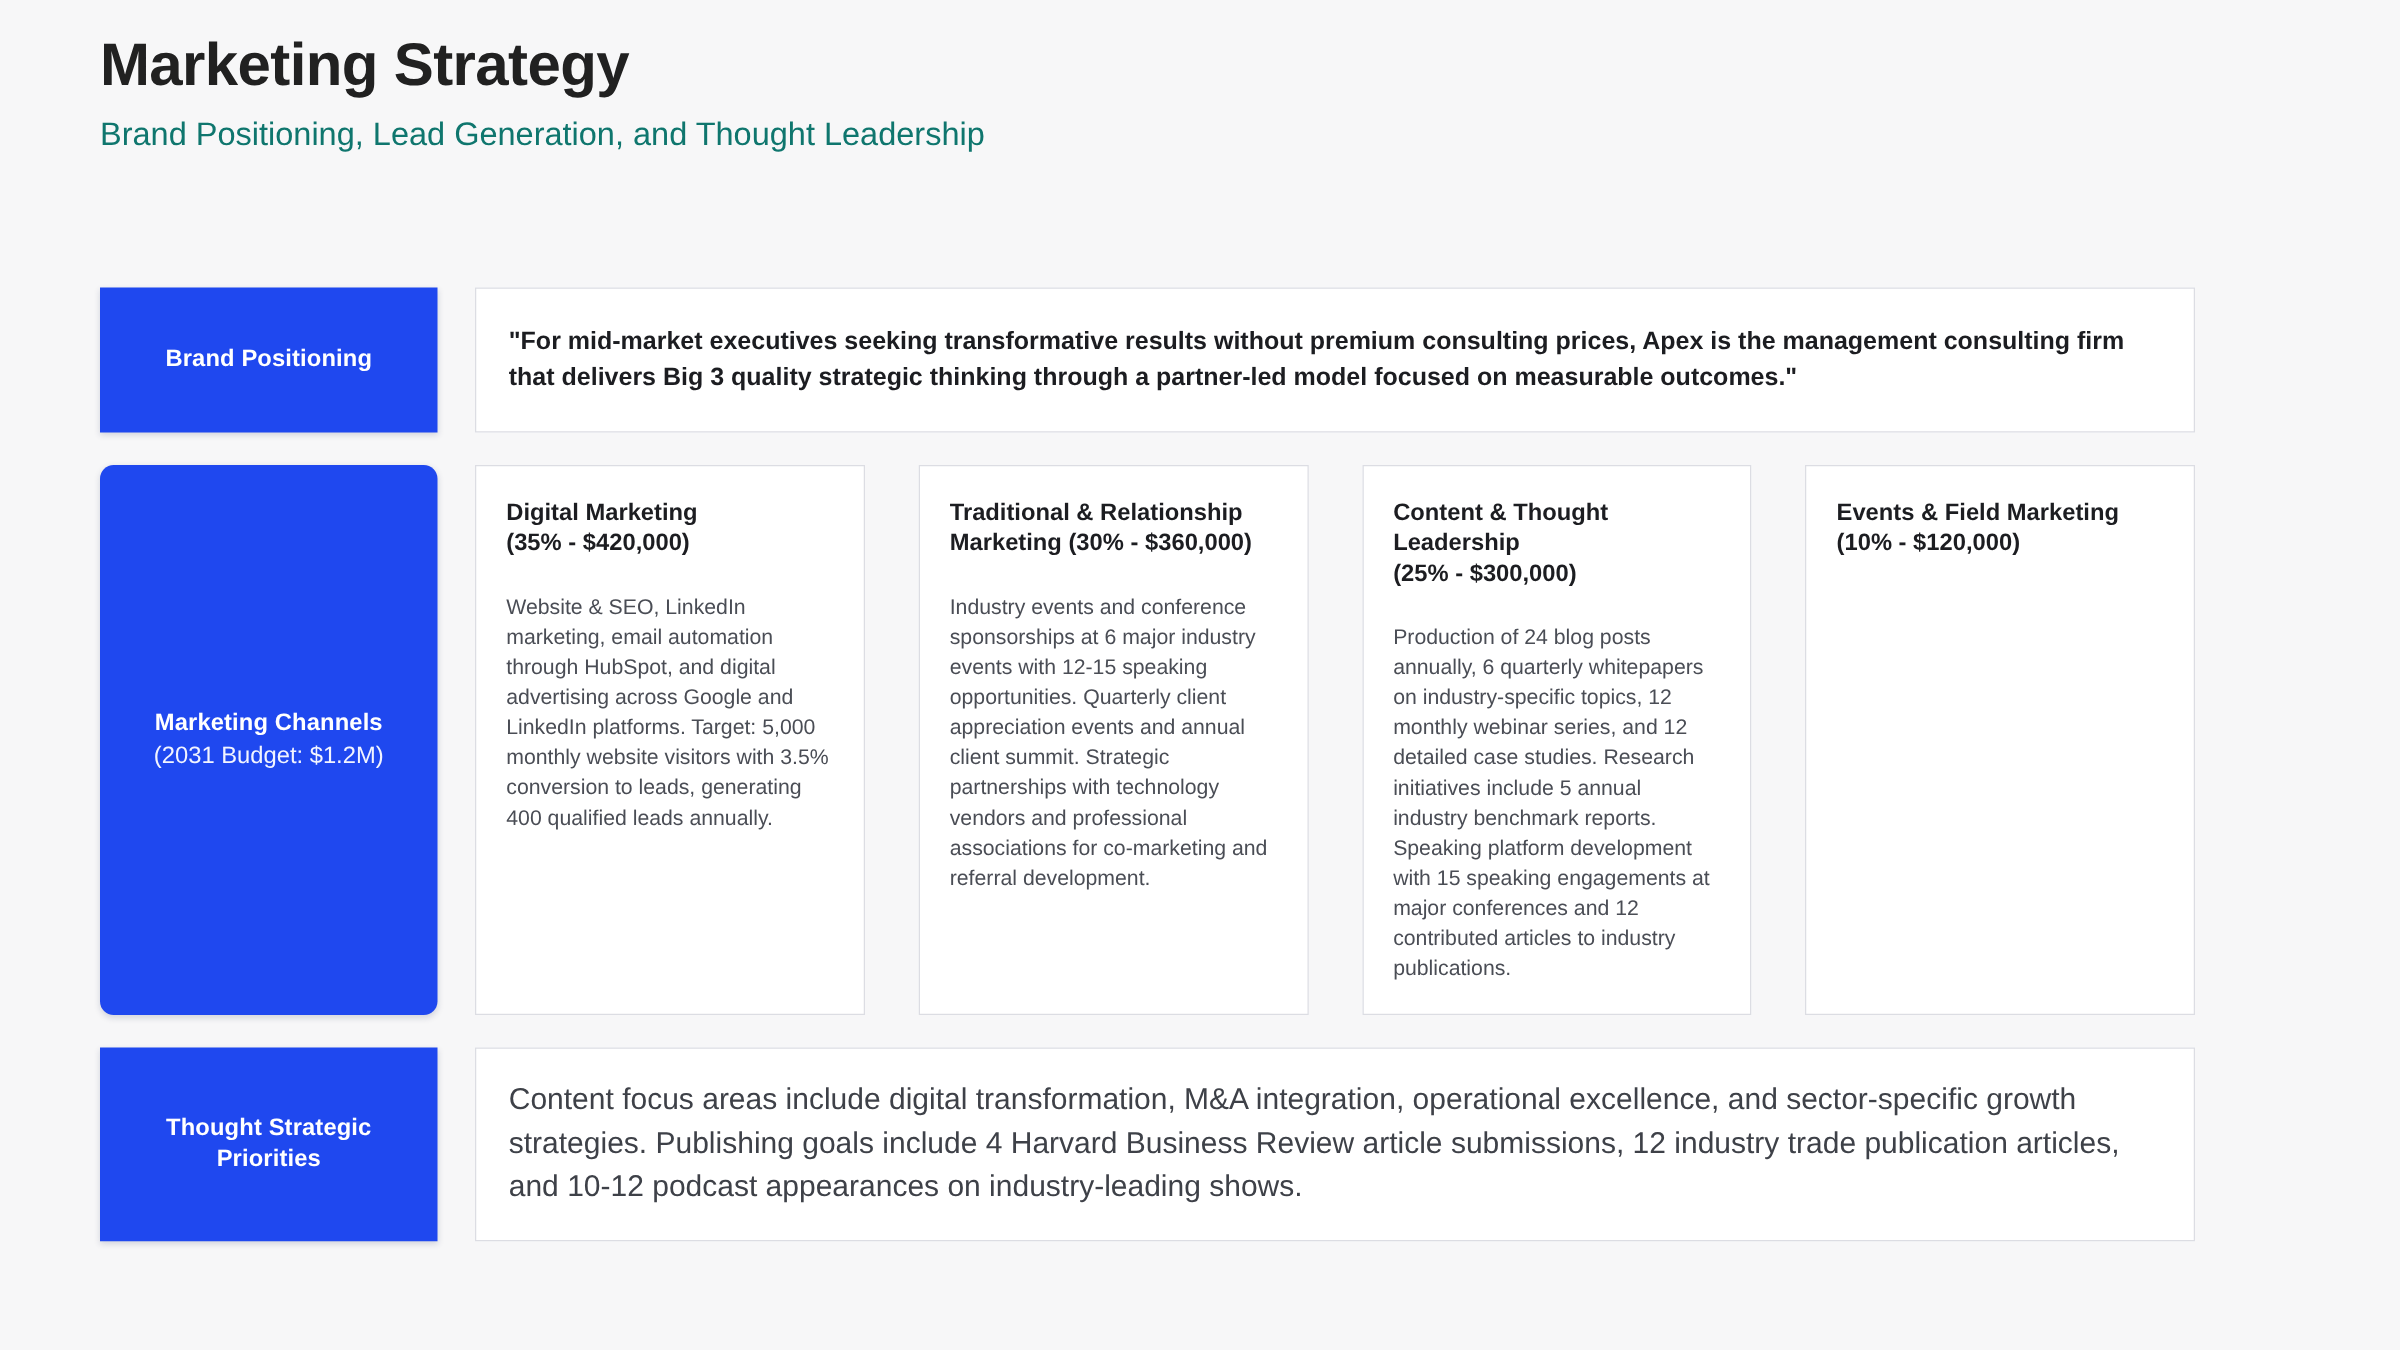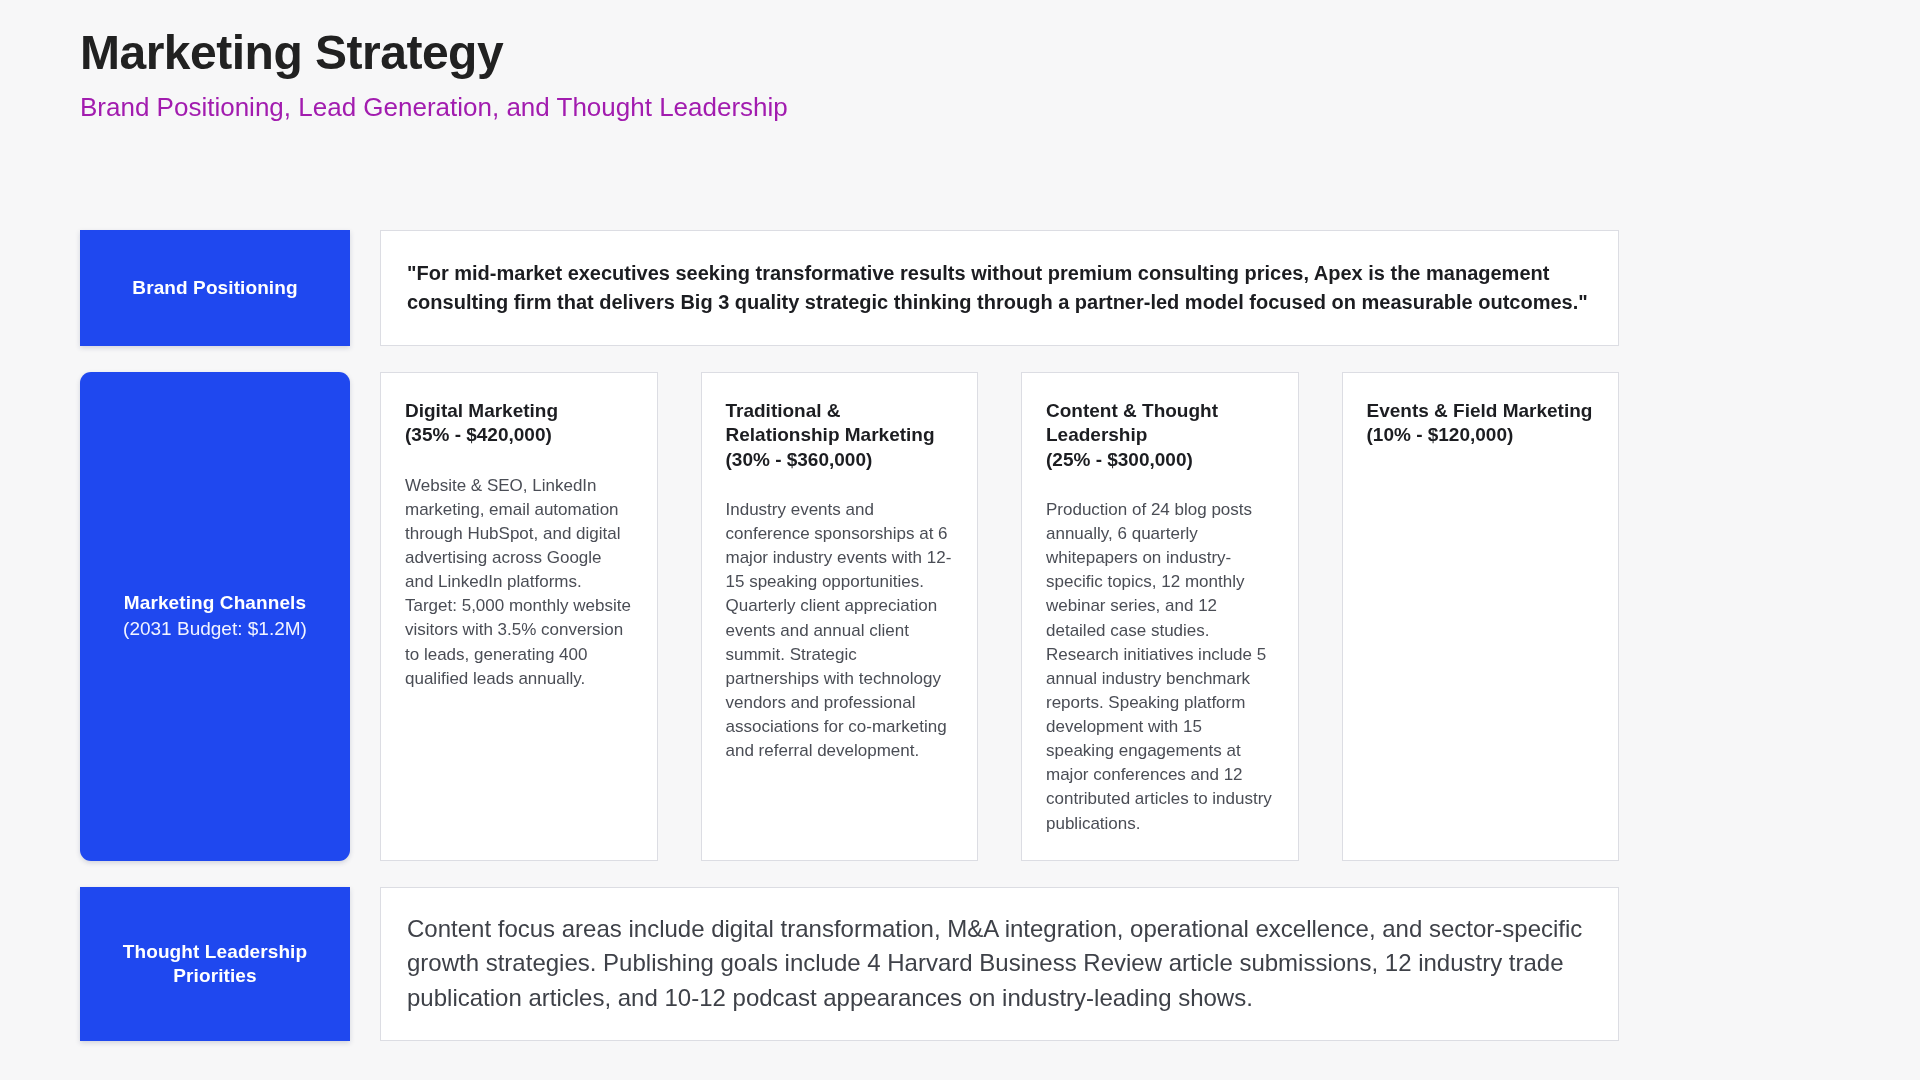--- a/index.html
+++ b/index.html
@@ -34,30 +34,30 @@
     font-weight: 700;
     color: #212121;
     letter-spacing: -0.5px;
     line-height: 1.12;
   }
 
   .page-subtitle {
     margin-top: 12px;
     font-size: 26px;
     font-weight: 400;
-    color: #a21caf;
+    color: #0f766e;
     line-height: 1.2;
   }
 
   
   .rows {
     position: absolute;
     left: 80px;
     top: 230px;
-    width: 1539px;
+    width: 1676px;
   }
 
   .row {
     display: flex;
     align-items: stretch;
     margin-bottom: 26px;
   }
 
   .row:last-child { margin-bottom: 0; }
 
@@ -209,21 +209,21 @@
             <div class="card-title">Events &amp; Field Marketing
 (10% - $120,000)</div>
           </div>
 
         </div>
       </div>
     </div>
 
     <div class="row row-priorities">
       <div class="row-label">
-        <div class="row-label-title">Thought Leadership Priorities</div>
+        <div class="row-label-title">Thought Strategic Priorities</div>
       </div>
       <div class="row-body">
         <div class="panel">
           <div class="panel-plain">Content focus areas include digital transformation, M&amp;A integration, operational excellence, and sector-specific growth strategies. Publishing goals include 4 Harvard Business Review article submissions, 12 industry trade publication articles, and 10-12 podcast appearances on industry-leading shows.</div>
         </div>
       </div>
     </div>
 
   </div>
 </div>

